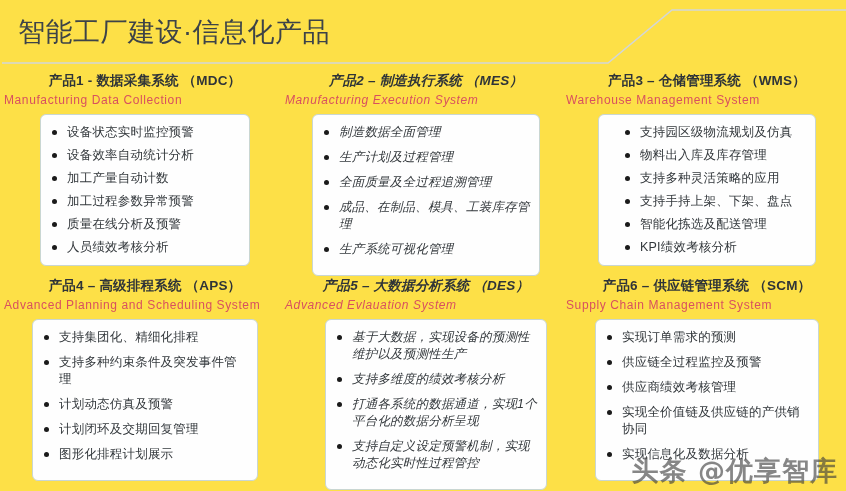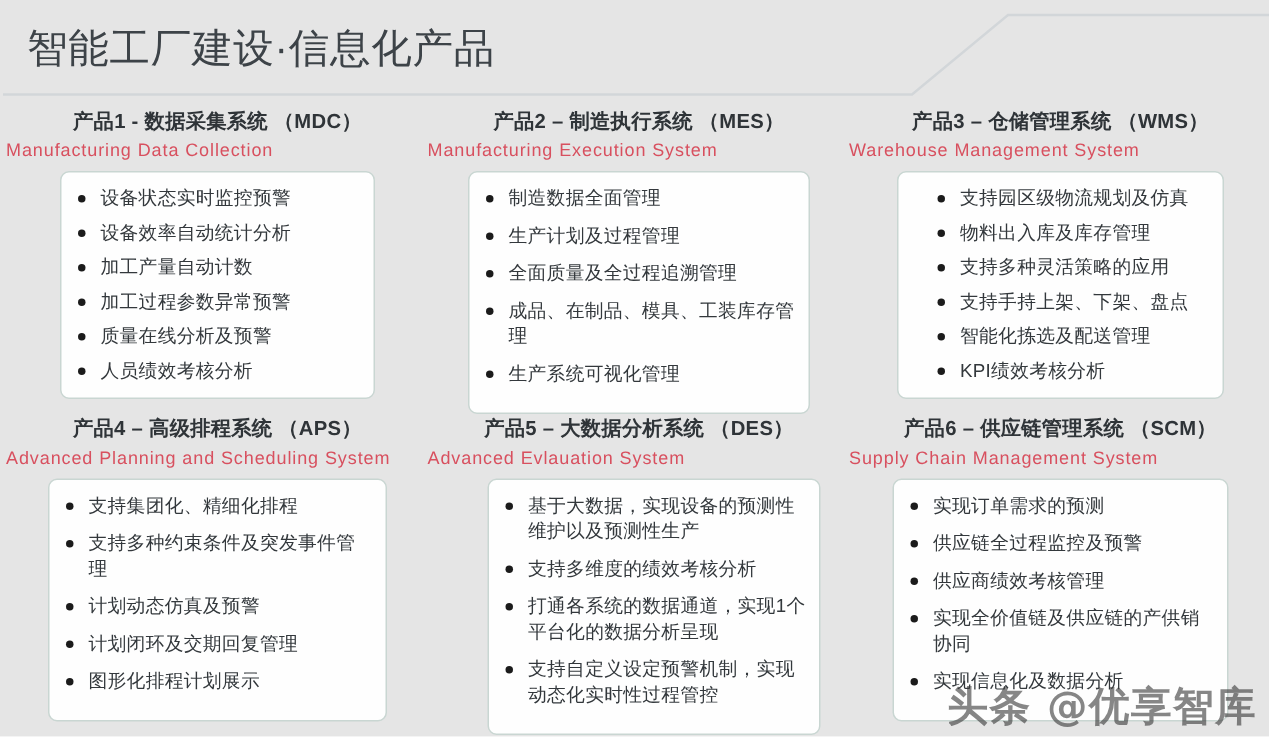--- a/index.html
+++ b/index.html
@@ -5,21 +5,21 @@
 <style>
   html, body {
     margin: 0;
     padding: 0;
     background: #ffffff;
   }
   #slide {
     position: relative;
     width: 846px;
     height: 491px;
-    background: #e5e5e5;
+    background: #fde047;
     overflow: hidden;
     font-family: "Liberation Sans", "DejaVu Sans", sans-serif;
     -webkit-font-smoothing: antialiased;
   }
 
   
   .slide-title {
     position: absolute;
     left: 18px;
     top: 12px;
@@ -45,21 +45,21 @@
     left: 0;
     top: 72px;
     width: 846px;
     height: 419px;
   }
   .cell {
     position: absolute;
     width: 282px;
   }
   .cell.col1 { left: 4px; }
-  .cell.col2 { left: 285px; }
+  .cell.col2 { left: 285px; font-style: italic; }
   .cell.col3 { left: 566px; }
   .cell.row1 { top: 0px; }
   .cell.row2 { top: 205px; }
 
   .prod-title {
     text-align: center;
     font-size: 13.5px;
     font-weight: bold;
     color: #2f3438;
     letter-spacing: 0.2px;

